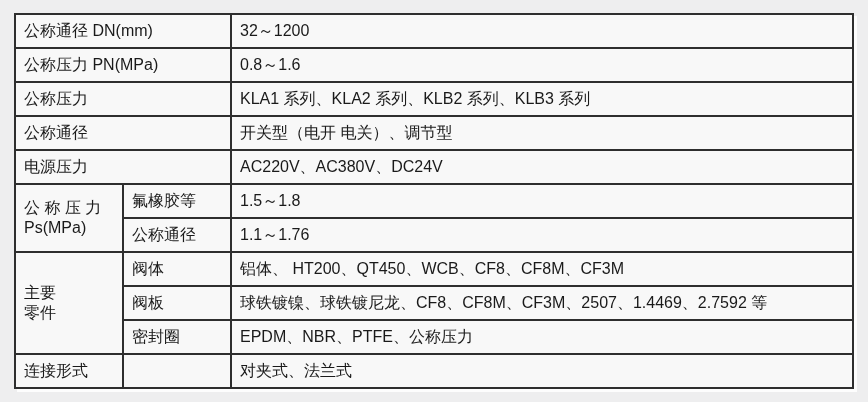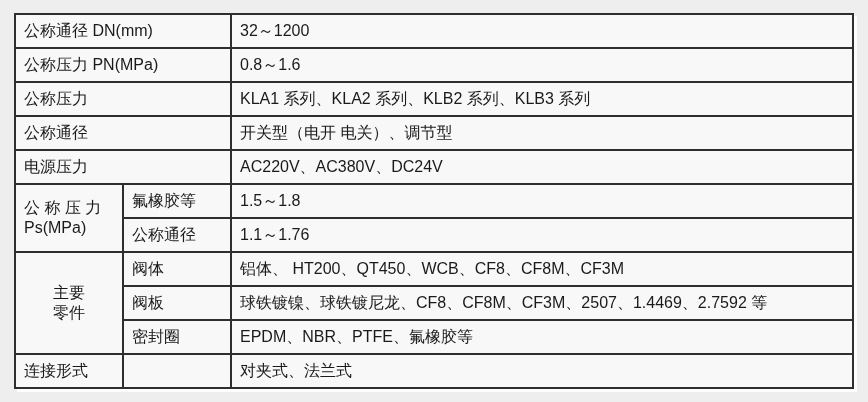--- a/index.html
+++ b/index.html
@@ -39,21 +39,21 @@
     padding-left: 9px;
   }
   td.value-cell {
     padding-left: 11px;
   }
   td.group-label {
     line-height: 1.55;
     margin-left: 48px;
   }
   td.group-label.centered {
-    text-align: center;
+    text-align: left;
   }
   td.dash-right {
     border-right: 1px dashed #b3b3b3;
     border-radius: 8px;
   }
   td.dash-left {
     border-left: 1px dashed #b3b3b3;
   }
   tr.spec-row { height: 34px; }
 </style>
@@ -107,21 +107,21 @@
         </td>
         <td class="label-cell">阀体</td>
         <td class="value-cell">铝体、 HT200、QT450、WCB、CF8、CF8M、CF3M</td>
       </tr>
       <tr class="spec-row">
         <td class="label-cell">阀板</td>
         <td class="value-cell">球铁镀镍、球铁镀尼龙、CF8、CF8M、CF3M、2507、1.4469、2.7592 等</td>
       </tr>
       <tr class="spec-row">
         <td class="label-cell">密封圈</td>
-        <td class="value-cell">EPDM、NBR、PTFE、氟橡胶等</td>
+        <td class="value-cell">EPDM、NBR、PTFE、公称压力</td>
       </tr>
       <tr class="spec-row">
         <td class="label-cell dash-right">连接形式</td>
         <td class="label-cell dash-left"></td>
         <td class="value-cell">对夹式、法兰式</td>
       </tr>
     </tbody>
   </table>
 </div>
 

